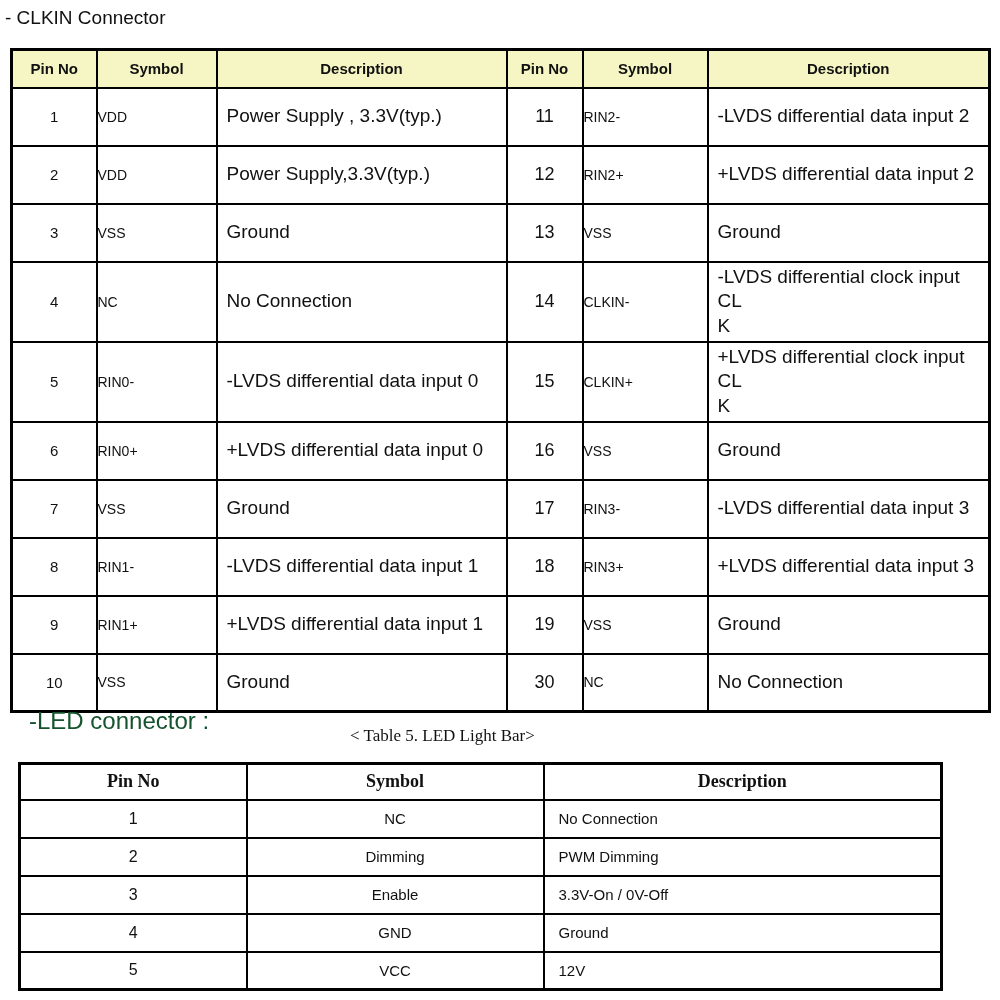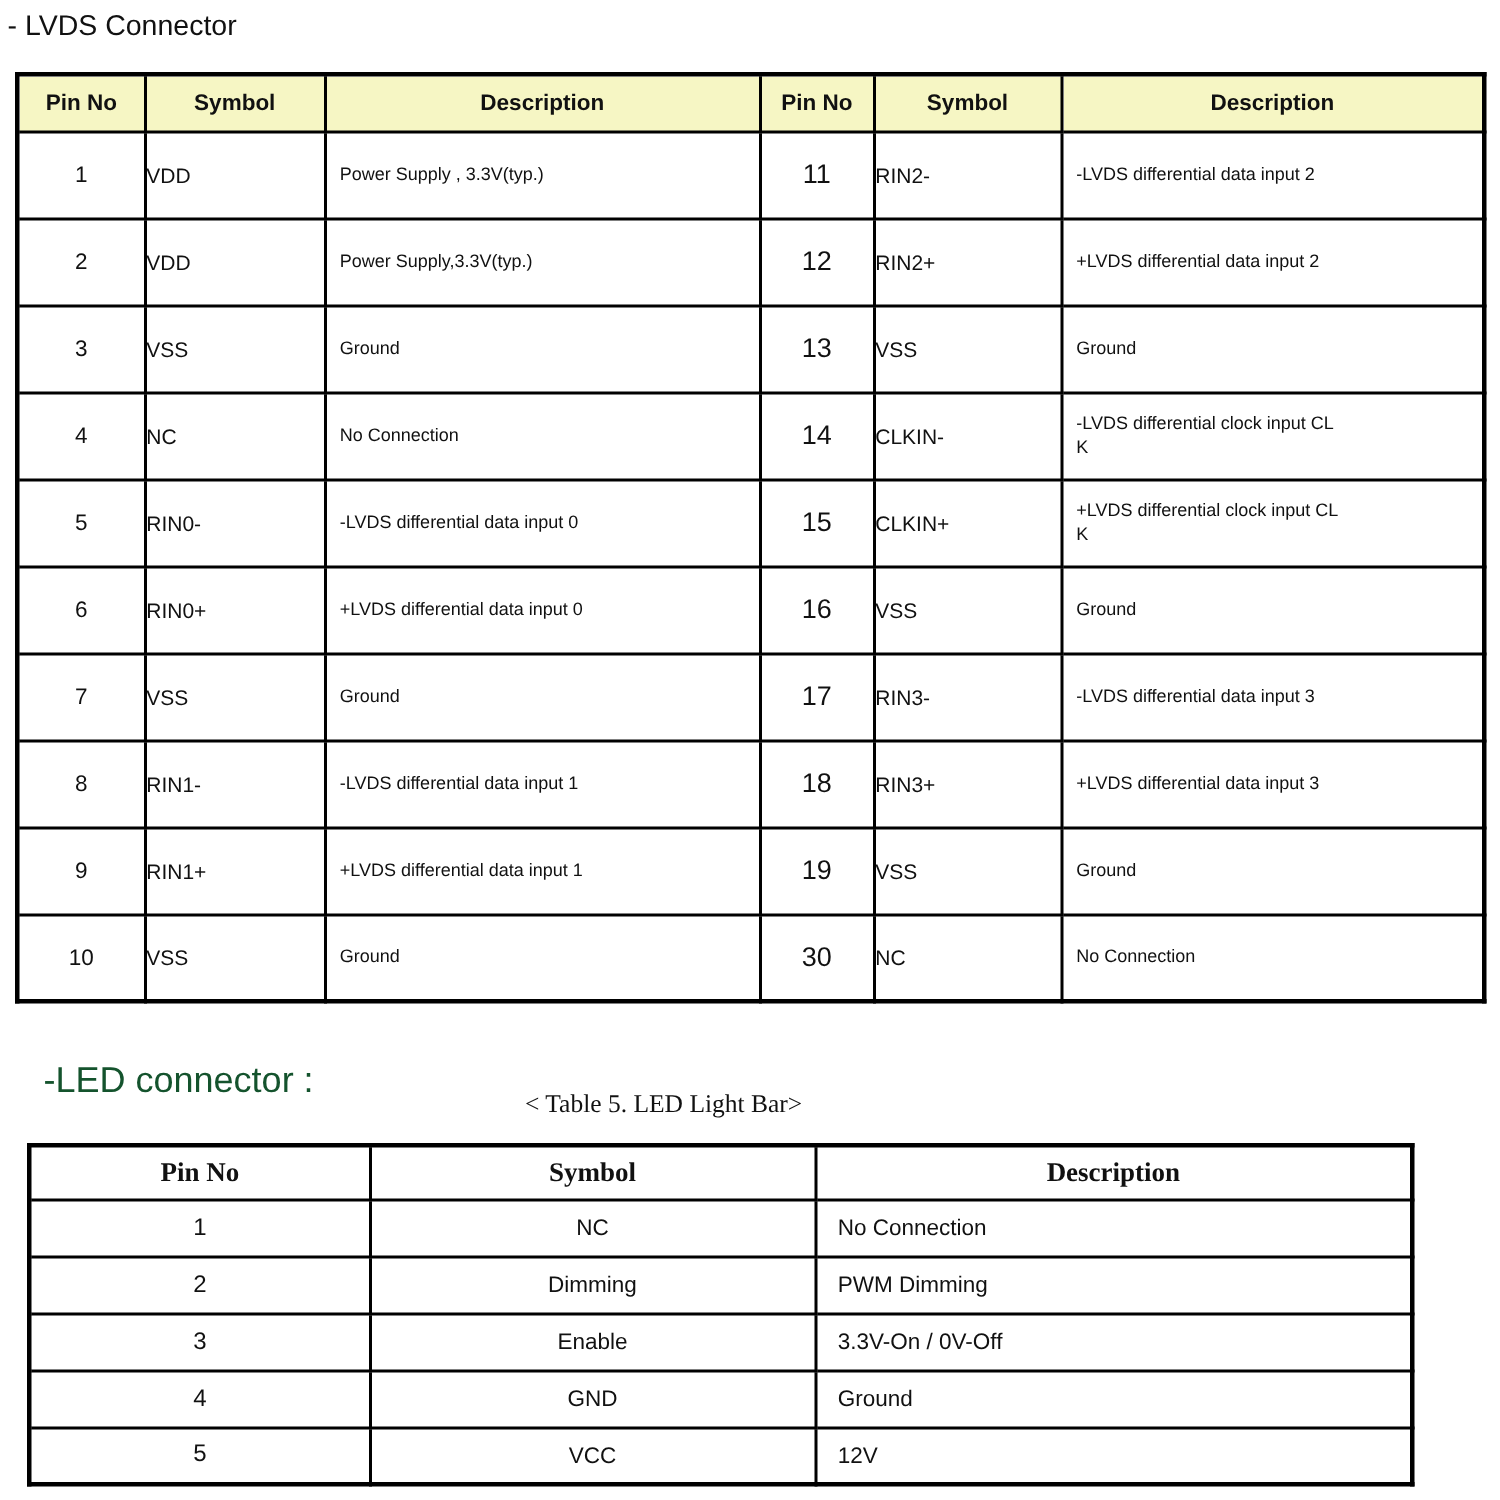--- a/index.html
+++ b/index.html
@@ -16,39 +16,39 @@
   
   table.t4 { position:absolute; top:48px; left:10px; width:978px;
              border-collapse:collapse; table-layout:fixed;
              border:3px solid #000; }
   table.t4 th, table.t4 td { border:2px solid #000; vertical-align:middle; overflow:hidden; }
   table.t4 th { height:38px; background:#f6f6c4; font-weight:bold; font-size:15px; text-align:center; }
   table.t4 td { height:58px; background:#ffffff; }
   .t4-pin   { text-align:center; font-size:15px; }
   .t4-pin-r { text-align:center; font-size:18px;margin-left:48px; }
   .t4-sym   { text-align:left; font-size:14px; }
-  .t4-desc  { text-align:left; font-size:12px; padding:2px 6px 2px 9px; white-space:pre-line; line-height:1.3; }
+  .t4-desc  { text-align:left; font-size:19px; padding:2px 6px 2px 9px; white-space:pre-line; line-height:1.3; }
 
   
   table.t5 { position:absolute; top:762px; left:18px; width:922px;
              border-collapse:collapse; table-layout:fixed;
              border:3px solid #000; }
   table.t5 th, table.t5 td { border:2px solid #000; vertical-align:middle; overflow:hidden; }
   table.t5 th { height:36px; background:#ffffff; text-align:center;
                 font-family:"Liberation Serif", serif; font-weight:bold; font-size:18px; }
   table.t5 td { height:38px; background:#ffffff; }
   .t5-pin  { text-align:center; font-size:16px; }
   .t5-sym  { text-align:center; font-size:15px; }
   .t5-desc { text-align:left; font-size:15px; padding-left:14px; }
 </style>
 </head>
 <body>
 
 <div class="sec1-titlebar">
-  <span>- LVDS Connector</span>
+  <span>- CLKIN Connector</span>
 </div>
 
 <table class="t4">
   <colgroup>
     <col style="width:85px">
       <col style="width:120px">
       <col style="width:290px">
     <col style="width:76px">
       <col style="width:125px">
       <col style="width:282px">

